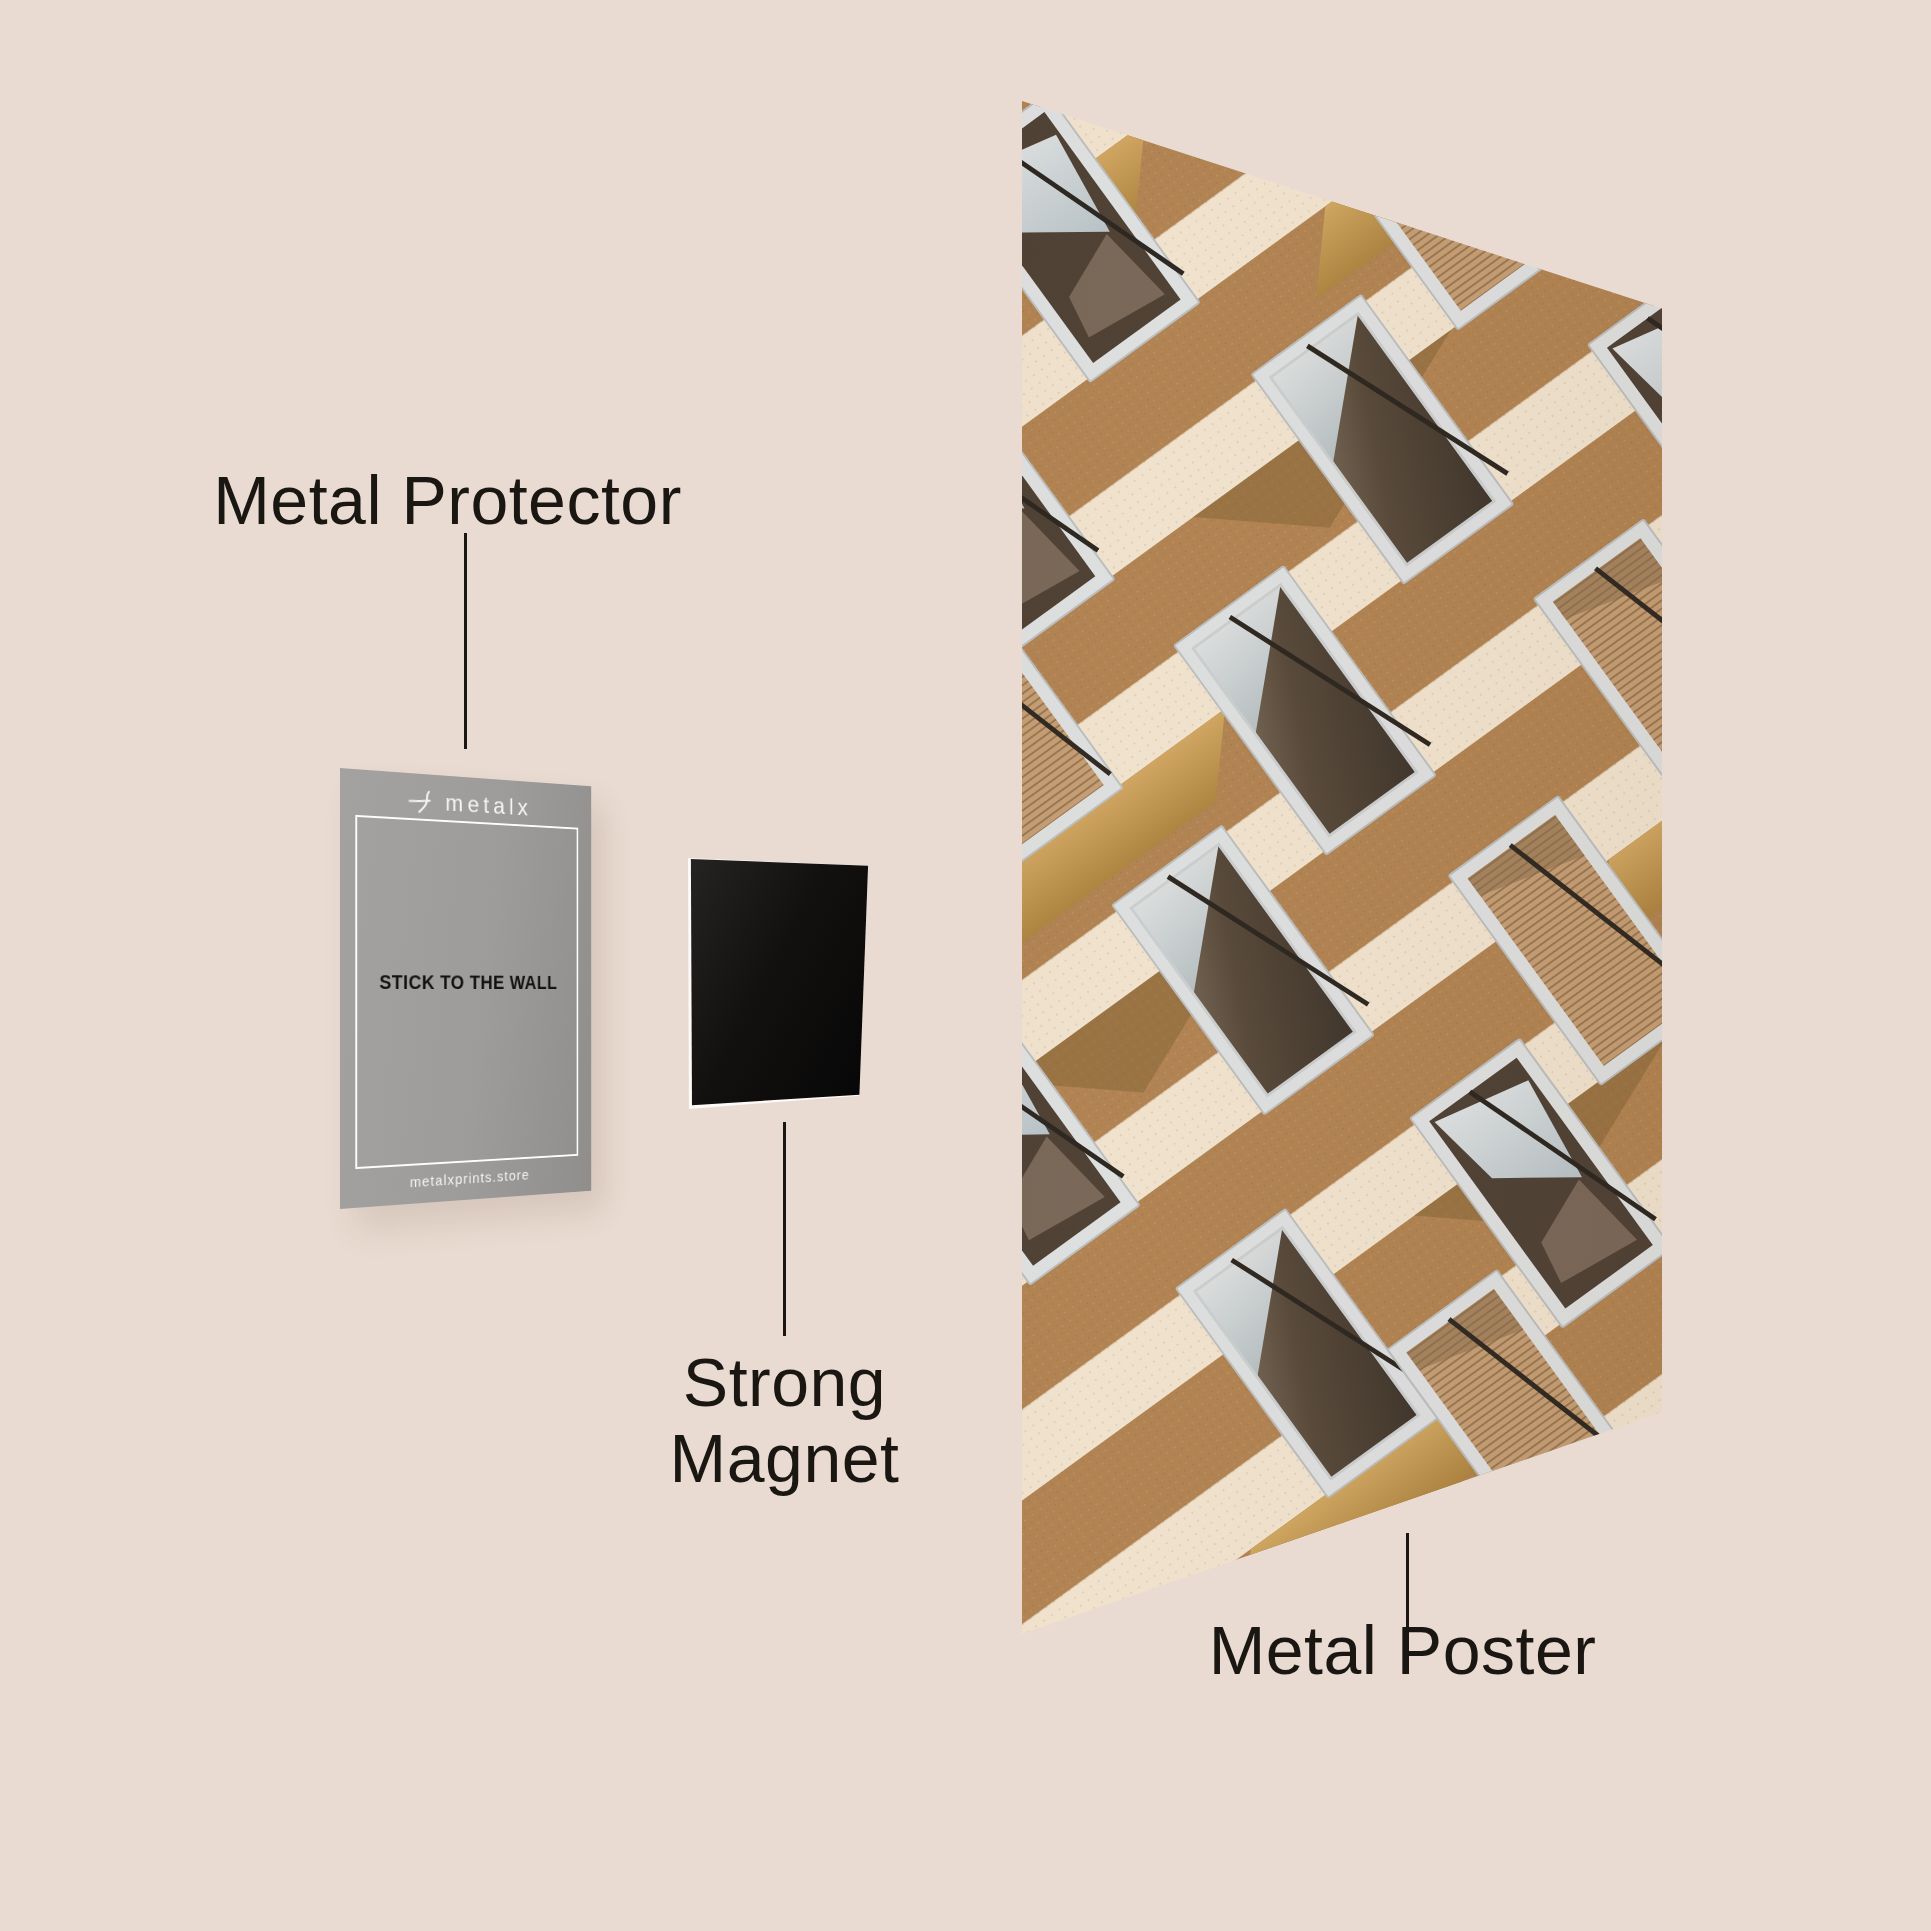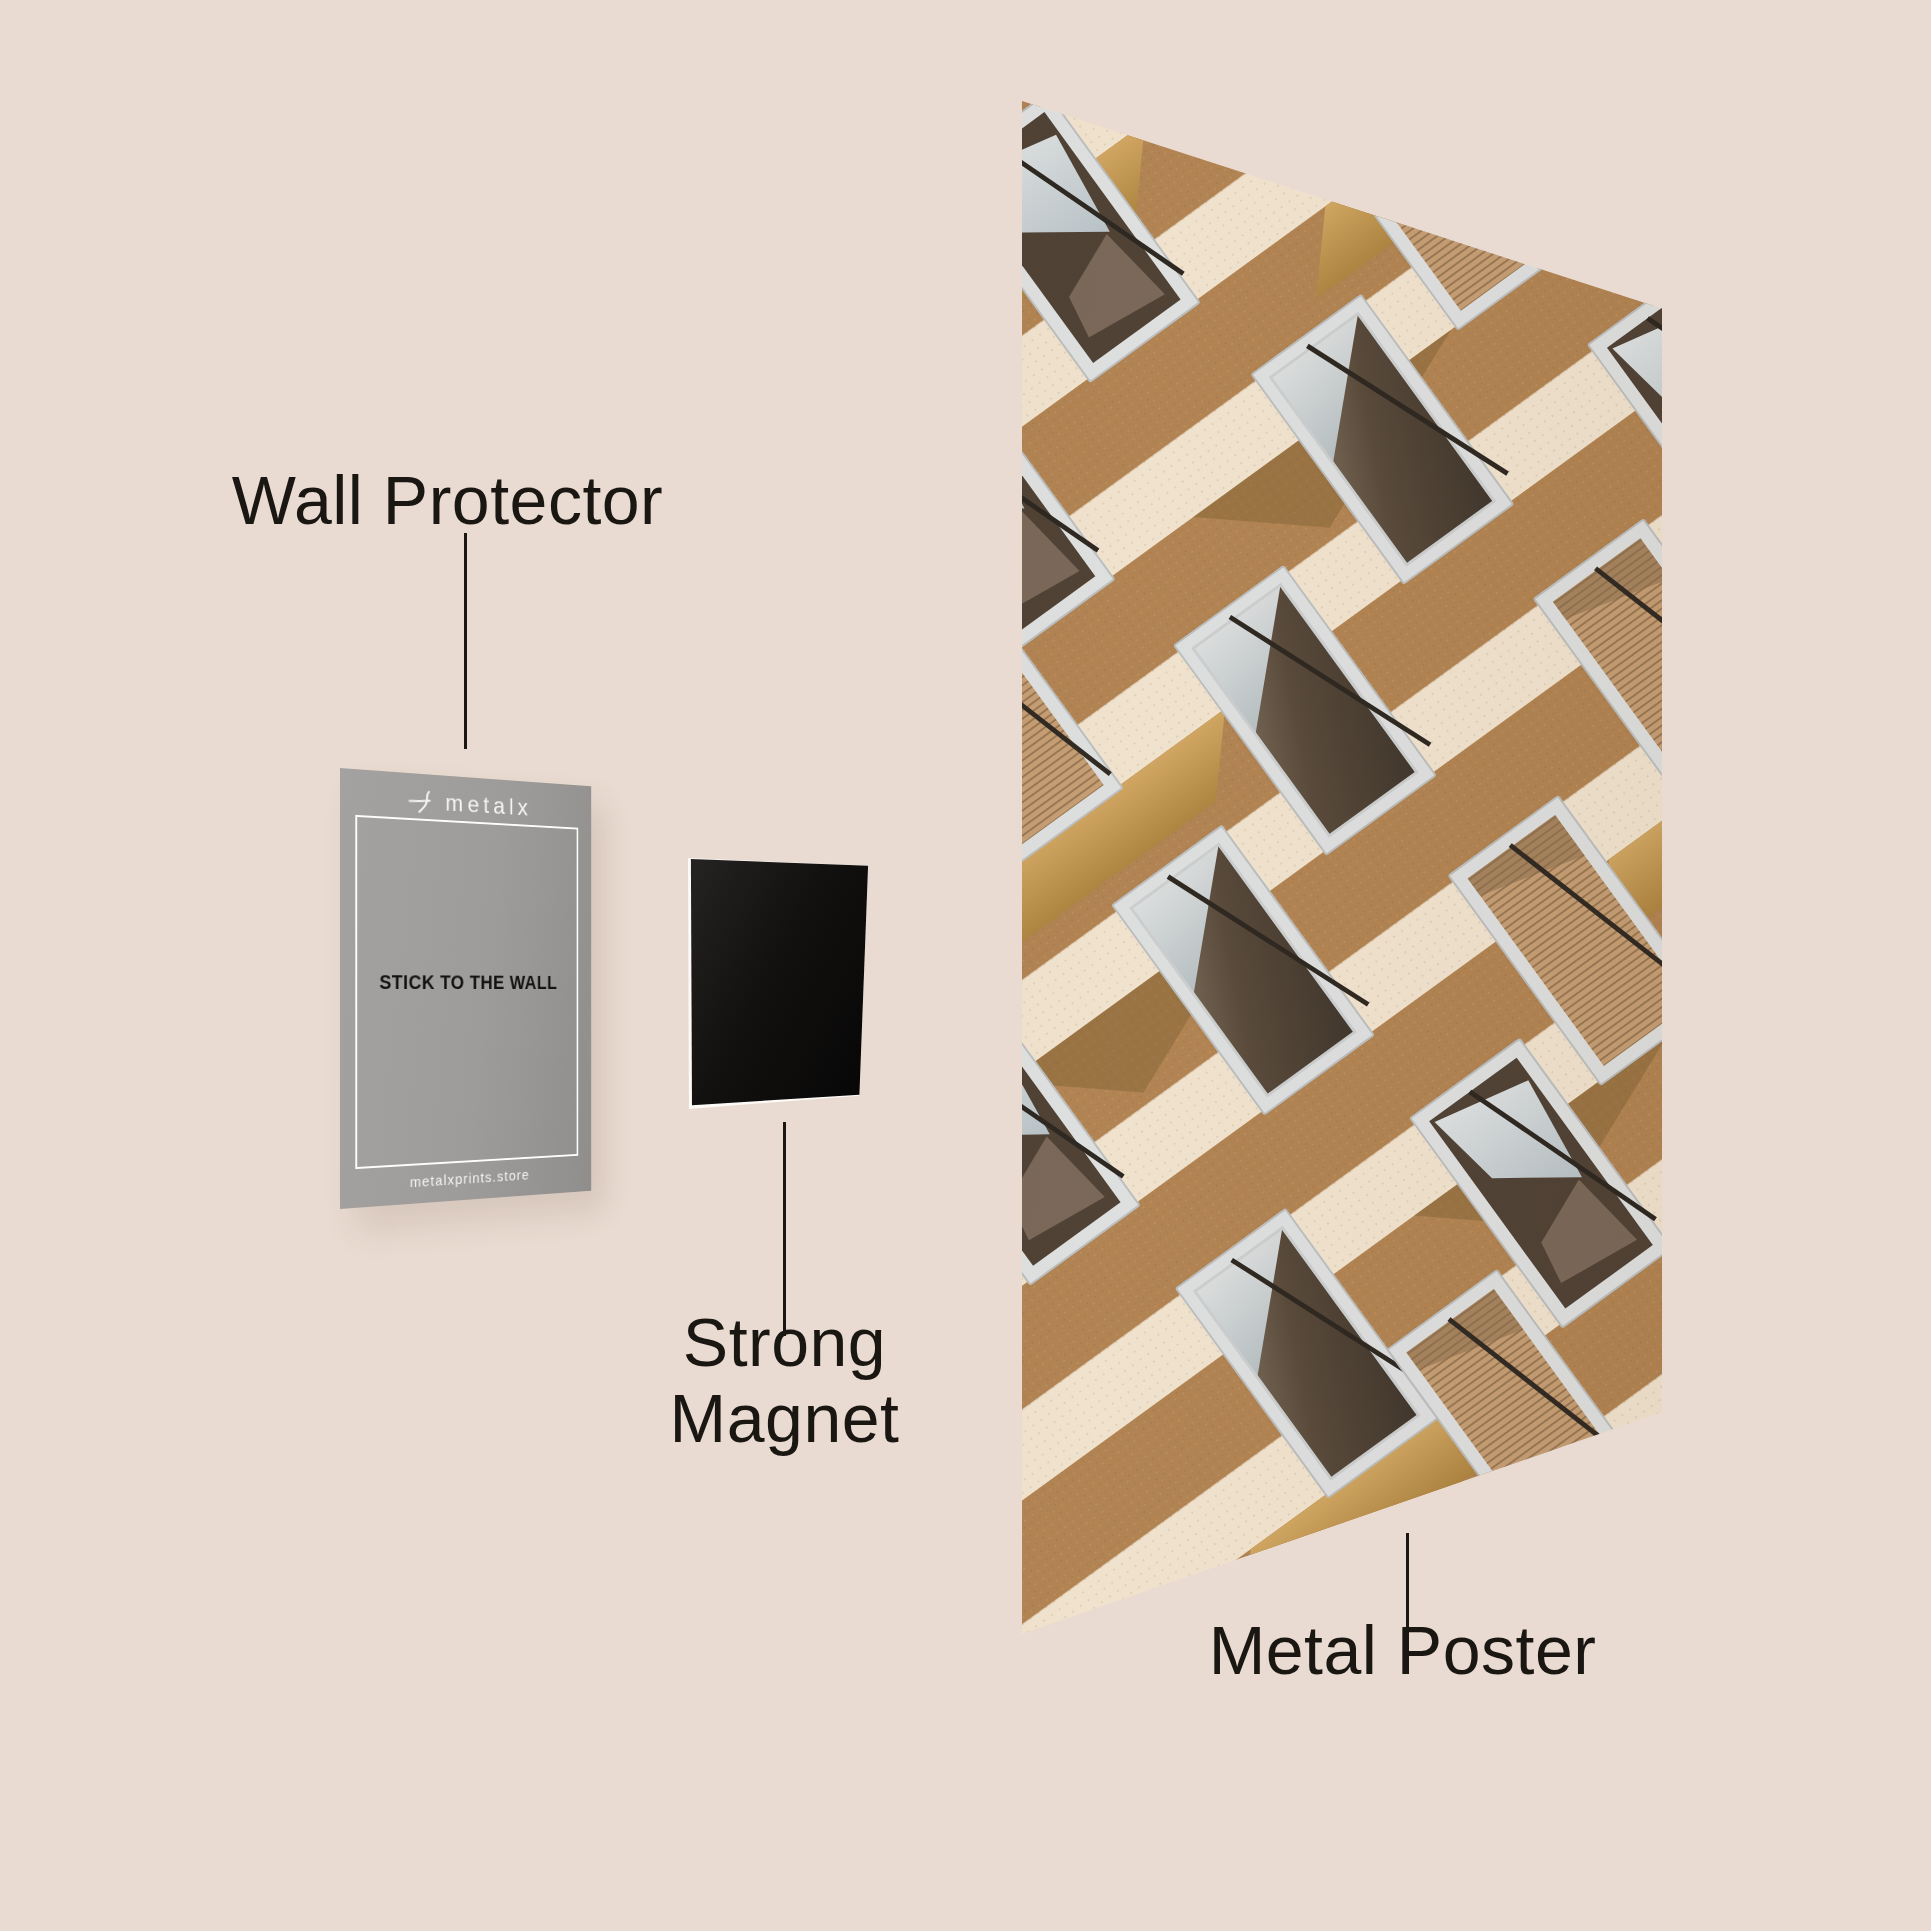--- a/index.html
+++ b/index.html
@@ -7,21 +7,21 @@
     position:relative;width:1931px;height:1931px;overflow:hidden;
     background:var(--bg,#e9dbd1);
     font-family:"Liberation Sans",sans-serif;
     color:var(--text,#1a1713);
   }
   .label{
     position:absolute;font-size:68px;font-weight:500;line-height:1.12;
     text-align:center;color:var(--text,#1a1713);letter-spacing:0.5px;
   }
   #wall-protector-label{left:158px;top:462px;width:579px;}
-  #strong-magnet-label{left:630px;top:1304px;width:309px;}
+  #strong-magnet-label{left:630px;top:1344px;width:309px;}
   #metal-poster-label{left:1113px;top:1612px;width:579px;}
   .connector{position:absolute;width:2.9px;background:var(--text,#1a1713);}
   #connector-wall{left:464px;top:533px;height:216px;}
   #connector-magnet{left:783px;top:1122px;height:214px;}
   #connector-poster{left:1406px;top:1533px;height:141px;}
 
   
   #card{
     position:absolute;left:340px;top:768px;width:285px;height:441px;
     transform-origin:left center;
@@ -66,21 +66,21 @@
     position:absolute;left:1022px;top:101px;width:640px;height:1533px;
     clip-path:polygon(0% 0%,100% 13.54%,100% 85.52%,0% 100%);
   }
   #poster svg{display:block;}
 </style>
 </head>
 <body>
 
 <div id="canvas">
 
-  <div class="label" id="wall-protector-label">Wall Protector</div>
+  <div class="label" id="wall-protector-label">Metal Protector</div>
   <div class="connector" id="connector-wall"></div>
 
   <div class="label" id="strong-magnet-label">Strong Magnet</div>
   <div class="connector" id="connector-magnet"></div>
 
   <div class="connector" id="connector-poster"></div>
   <div class="label" id="metal-poster-label">Metal Poster</div>
 
   <div id="card">
     <div class="card-brand">

